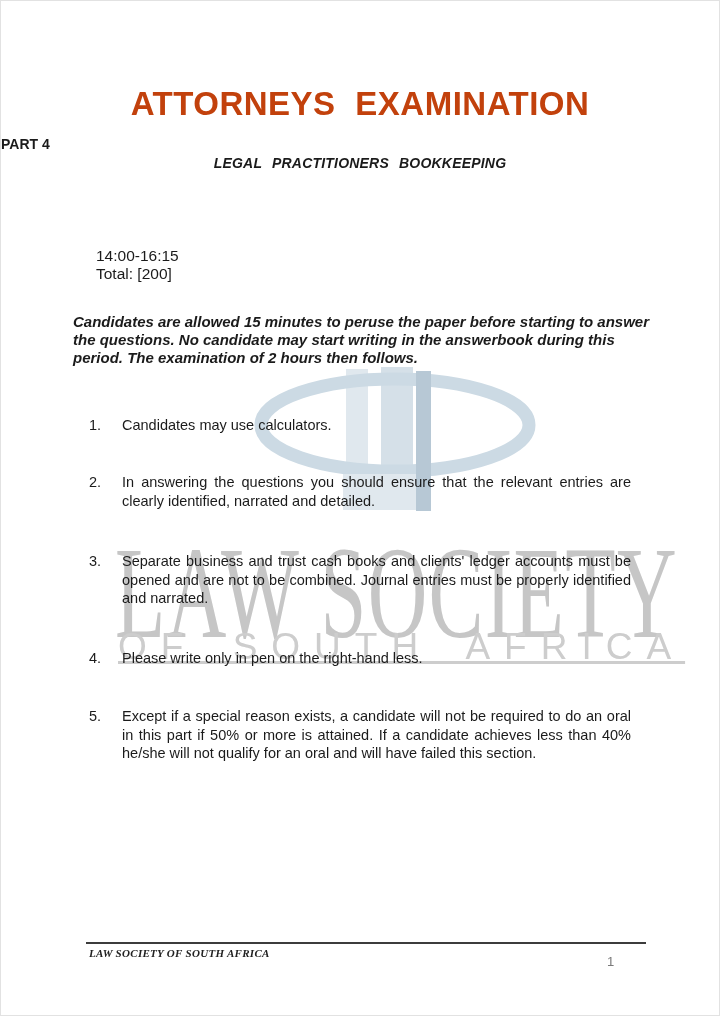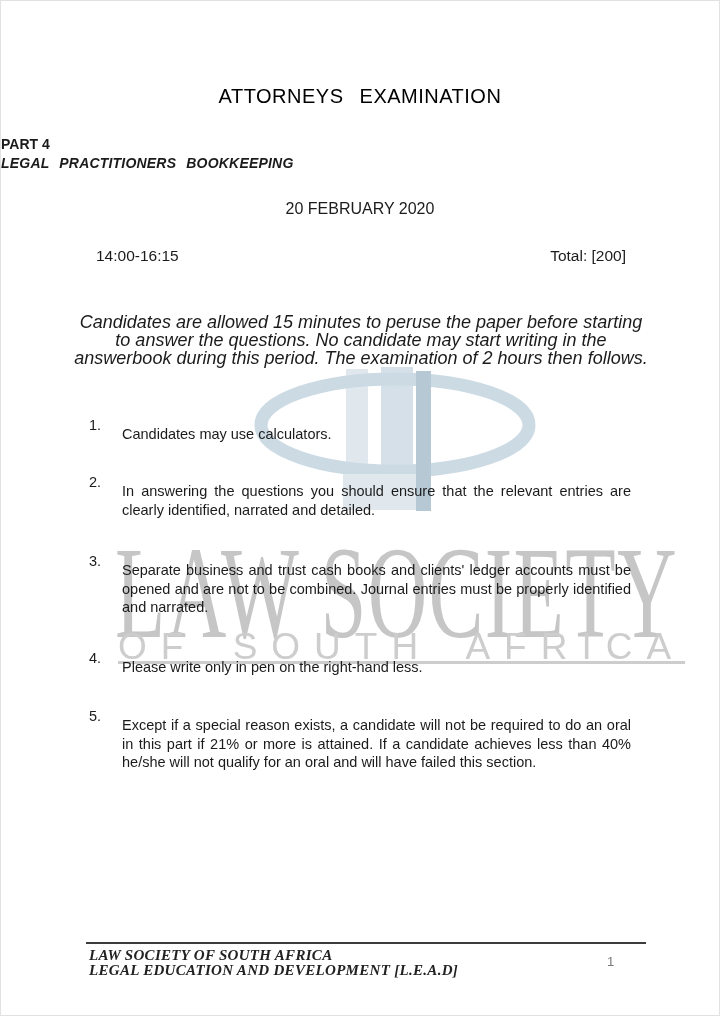--- a/index.html
+++ b/index.html
@@ -34,71 +34,72 @@
     color:#cdcdcd;
     letter-spacing:14px; word-spacing:11px;
     white-space:nowrap;
     text-decoration:underline;
   }
 
   
   .title {
     position:absolute; top:84px; left:0; right:0;
     text-align:center;
-    font-size:20px; font-weight:normal; color:#000000;
+    font-size:33px; font-weight:bold; color:#c2410c;
     letter-spacing:0.5px; word-spacing:10px;
   }
   .part {
     position:absolute; top:135px; left:0; right:0;
     text-align:left; font-size:14px; font-weight:bold;
   }
   .subject {
     position:absolute; top:154px; left:0; right:0;
-    font-size:14px; font-weight:bold; font-style:italic;
+    text-align:center; font-size:14px; font-weight:bold; font-style:italic;
     word-spacing:6px; letter-spacing:0.2px;
   }
   .exam-date {
     position:absolute; top:199px; left:0; right:0;
     text-align:center; font-size:16px;
   }
   .meta {
     position:absolute; top:246px; left:95px; right:93px;
     display:flex; justify-content:space-between;
     font-size:15.5px;
+    flex-direction:column;
   }
 
   
   .notice {
     position:absolute; top:312px; left:72px; width:576px;
-    text-align:center;
-    font-size:18px; font-weight:normal; font-style:italic;
+    text-align:left;
+    font-size:15px; font-weight:bold; font-style:italic;
     line-height:18px;
   }
 
   
   .item { position:absolute; left:88px; width:542px; font-size:14.5px; line-height:18.5px; }
   .item .num { position:absolute; left:0; top:0; }
-  .item .txt { margin-left:33px; width:509px; text-align:justify;margin-top:9px; }
+  .item .txt { margin-left:33px; width:509px; text-align:justify; }
   .item.i1 { top:415px; }
   .item.i2 { top:472px; }
   .item.i3 { top:551px; }
   .item.i4 { top:648px; }
   .item.i5 { top:706px; }
   .item.i1 .txt, .item.i4 .txt { text-align:left; }
 
   
   .footer-rule {
     position:absolute; left:85px; top:941px; width:560px;
     border-top:2px solid #3c3c3c;
   }
   .footer-org, .footer-dept {
     position:absolute; left:88px;
     font-family:"Liberation Serif", serif;
     font-weight:bold; font-style:italic;
-    font-size:15px; letter-spacing:0.3px; color:#222;
+    font-size:11px; letter-spacing:0.3px; color:#222;
     white-space:nowrap;
   }
   .footer-org  { top:946px; }
   .footer-dept { top:961px; }
   .page-num {
     position:absolute; left:606px; top:953px;
     font-size:13px; color:#7a7a7a;
   }
 </style>
 </head>
@@ -114,21 +115,20 @@
       <rect x="97" y="110" width="78" height="36" fill="#e0e8ee"></rect>
       <rect x="170" y="7" width="15" height="140" fill="#b7c8d5"></rect>
     </svg>
     <div class="wm-line1">LAW SOCIETY</div>
     <div class="wm-line2">OF SOUTH AFRICA</div>
   </div>
 
   <div class="title">ATTORNEYS EXAMINATION</div>
   <div class="part">PART 4</div>
   <div class="subject">LEGAL PRACTITIONERS BOOKKEEPING</div>
-  <div class="exam-date">20 FEBRUARY 2020</div>
 
   <div class="meta">
     <span>14:00-16:15</span>
     <span>Total: [200]</span>
   </div>
 
   <div class="notice">Candidates are allowed 15 minutes to peruse the paper before starting to answer the questions.  No candidate may start writing in the answerbook during this period.  The examination of 2 hours then follows.</div>
 
   <div class="item i1">
     <span class="num">1.</span>
@@ -141,21 +141,20 @@
   <div class="item i3">
     <span class="num">3.</span>
     <div class="txt">Separate business and trust cash books and clients' ledger accounts must be opened and are not to be combined.  Journal entries must be properly identified and narrated.</div>
   </div>
   <div class="item i4">
     <span class="num">4.</span>
     <div class="txt">Please write only in pen on the right-hand less.</div>
   </div>
   <div class="item i5">
     <span class="num">5.</span>
-    <div class="txt">Except if a special reason exists, a candidate will not be required to do an oral in this part if 21% or more is attained.  If a candidate achieves less than 40% he/she will not qualify for an oral and will have failed this section.</div>
+    <div class="txt">Except if a special reason exists, a candidate will not be required to do an oral in this part if 50% or more is attained.  If a candidate achieves less than 40% he/she will not qualify for an oral and will have failed this section.</div>
   </div>
 
   <div class="footer-rule"></div>
   <div class="footer-org">LAW SOCIETY OF SOUTH AFRICA</div>
-  <div class="footer-dept">LEGAL EDUCATION AND DEVELOPMENT [L.E.A.D]</div>
   <div class="page-num">1</div>
 
 </div>
 
 </body></html>

